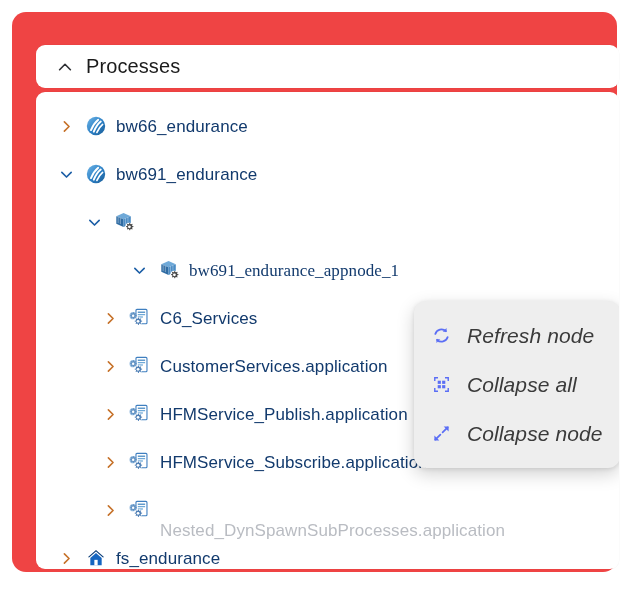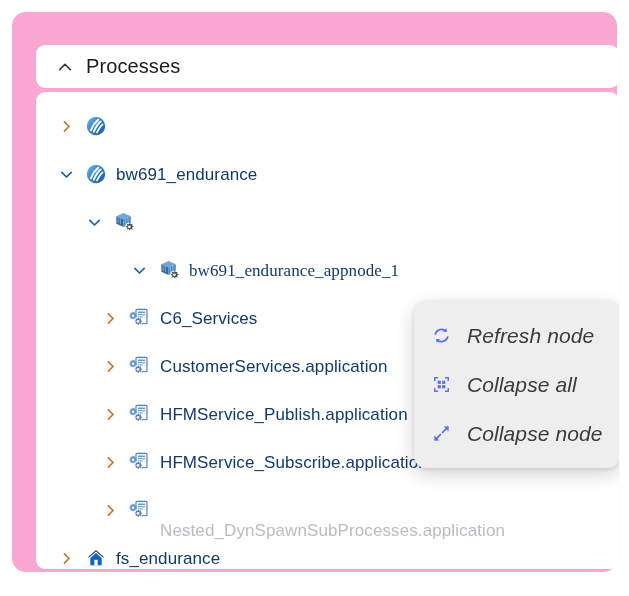--- a/index.html
+++ b/index.html
@@ -14,21 +14,21 @@
     overflow: hidden;
   }
 
   
   .panel-outer {
     position: absolute;
     left: 12px;
     top: 12px;
     width: 605px;
     height: 560px;
-    background: #f9a8d4;
+    background: #ef4444;
     border-radius: 14px;
     box-sizing: border-box;
   }
 
   
   .header-card {
     position: absolute;
     left: 24px;
     top: 33px;
     width: 583px;
@@ -174,20 +174,21 @@
         <stop offset="0%" stop-color="#6fb6e8"></stop>
         <stop offset="55%" stop-color="#2c7fc4"></stop>
         <stop offset="100%" stop-color="#1a5d96"></stop>
       </linearGradient>
     </defs>
     <circle cx="12" cy="12" r="10" fill="url(#pgGrad_0)"></circle>
     <path d="M6.5 16.5 C8.6 11.5 10.8 8.2 14.4 5.2" stroke="#ffffff" stroke-width="2.1" fill="none" stroke-linecap="round"></path>
     <path d="M9.6 18.2 C11.6 13.4 13.8 10.0 17.2 7.2" stroke="#ffffff" stroke-width="2.1" fill="none" stroke-linecap="round"></path>
     <path d="M13.0 19.0 C14.7 15.4 16.5 12.6 19.2 10.3" stroke="#ffffff" stroke-width="1.8" fill="none" stroke-linecap="round"></path>
   </svg>
+          <span class="tw-label">bw66_endurance</span>
         </div>
         <div class="tree-row lvl0">
           <svg class="tw-chevron" viewBox="0 0 20 20" fill="none">
     <path d="M4.5 7.5 L10 13 L15.5 7.5" stroke="#1b5ea6" stroke-width="1.9" stroke-linecap="round" stroke-linejoin="round"></path>
   </svg>
           <svg class="tw-icon" viewBox="0 0 24 24">
     <defs>
       <linearGradient id="pgGrad_1" x1="0" y1="0" x2="1" y2="1">
         <stop offset="0%" stop-color="#6fb6e8"></stop>
         <stop offset="55%" stop-color="#2c7fc4"></stop>

